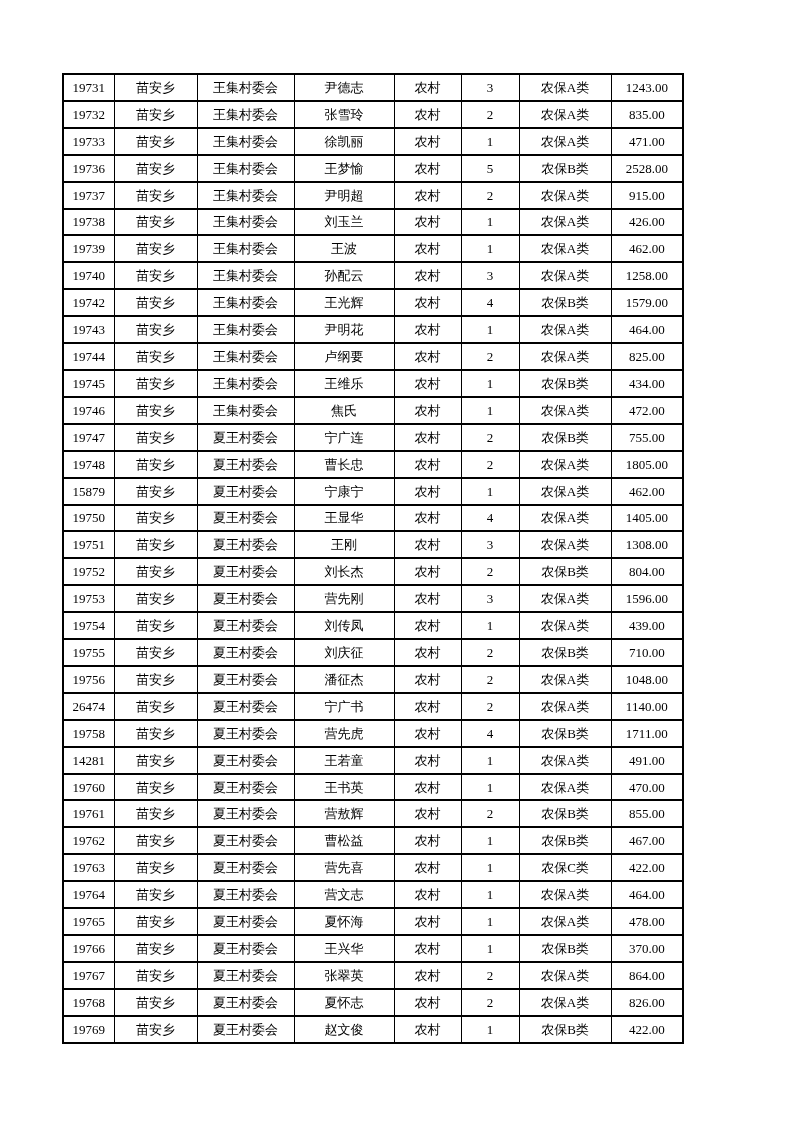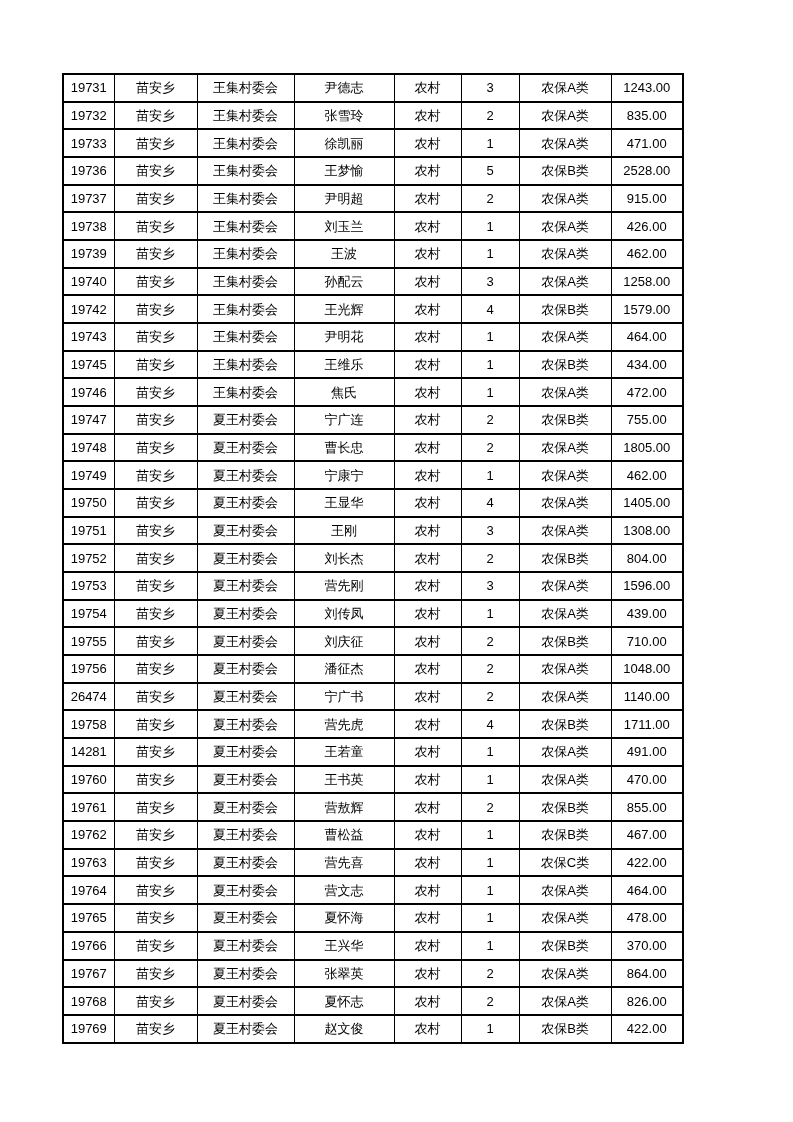--- a/index.html
+++ b/index.html
@@ -6,21 +6,21 @@
     margin: 0;
     padding: 0;
     background: #ffffff;
   }
   .page {
     position: relative;
     width: 793px;
     height: 1122px;
     background: #ffffff;
     overflow: hidden;
-    font-family: Liberation Sans, sans-serif;
+    font-family: Liberation Serif, serif;
   }
   table.data-table {
     position: absolute;
     left: 62px;
     top: 73px;
     width: 620px;
     height: 971px;
     border-collapse: collapse;
     table-layout: fixed;
     border: 2px solid #000000;
@@ -150,20 +150,30 @@
     <td>19743</td>
     <td>苗安乡</td>
     <td>王集村委会</td>
     <td>尹明花</td>
     <td>农村</td>
     <td>1</td>
     <td>农保A类</td>
     <td>464.00</td>
   </tr>
         <tr>
+    <td>19744</td>
+    <td>苗安乡</td>
+    <td>王集村委会</td>
+    <td>卢纲要</td>
+    <td>农村</td>
+    <td>2</td>
+    <td>农保A类</td>
+    <td>825.00</td>
+  </tr>
+        <tr>
     <td>19745</td>
     <td>苗安乡</td>
     <td>王集村委会</td>
     <td>王维乐</td>
     <td>农村</td>
     <td>1</td>
     <td>农保B类</td>
     <td>434.00</td>
   </tr>
         <tr>
@@ -190,21 +200,21 @@
     <td>19748</td>
     <td>苗安乡</td>
     <td>夏王村委会</td>
     <td>曹长忠</td>
     <td>农村</td>
     <td>2</td>
     <td>农保A类</td>
     <td>1805.00</td>
   </tr>
         <tr>
-    <td>19749</td>
+    <td>15879</td>
     <td>苗安乡</td>
     <td>夏王村委会</td>
     <td>宁康宁</td>
     <td>农村</td>
     <td>1</td>
     <td>农保A类</td>
     <td>462.00</td>
   </tr>
         <tr>
     <td>19750</td>

